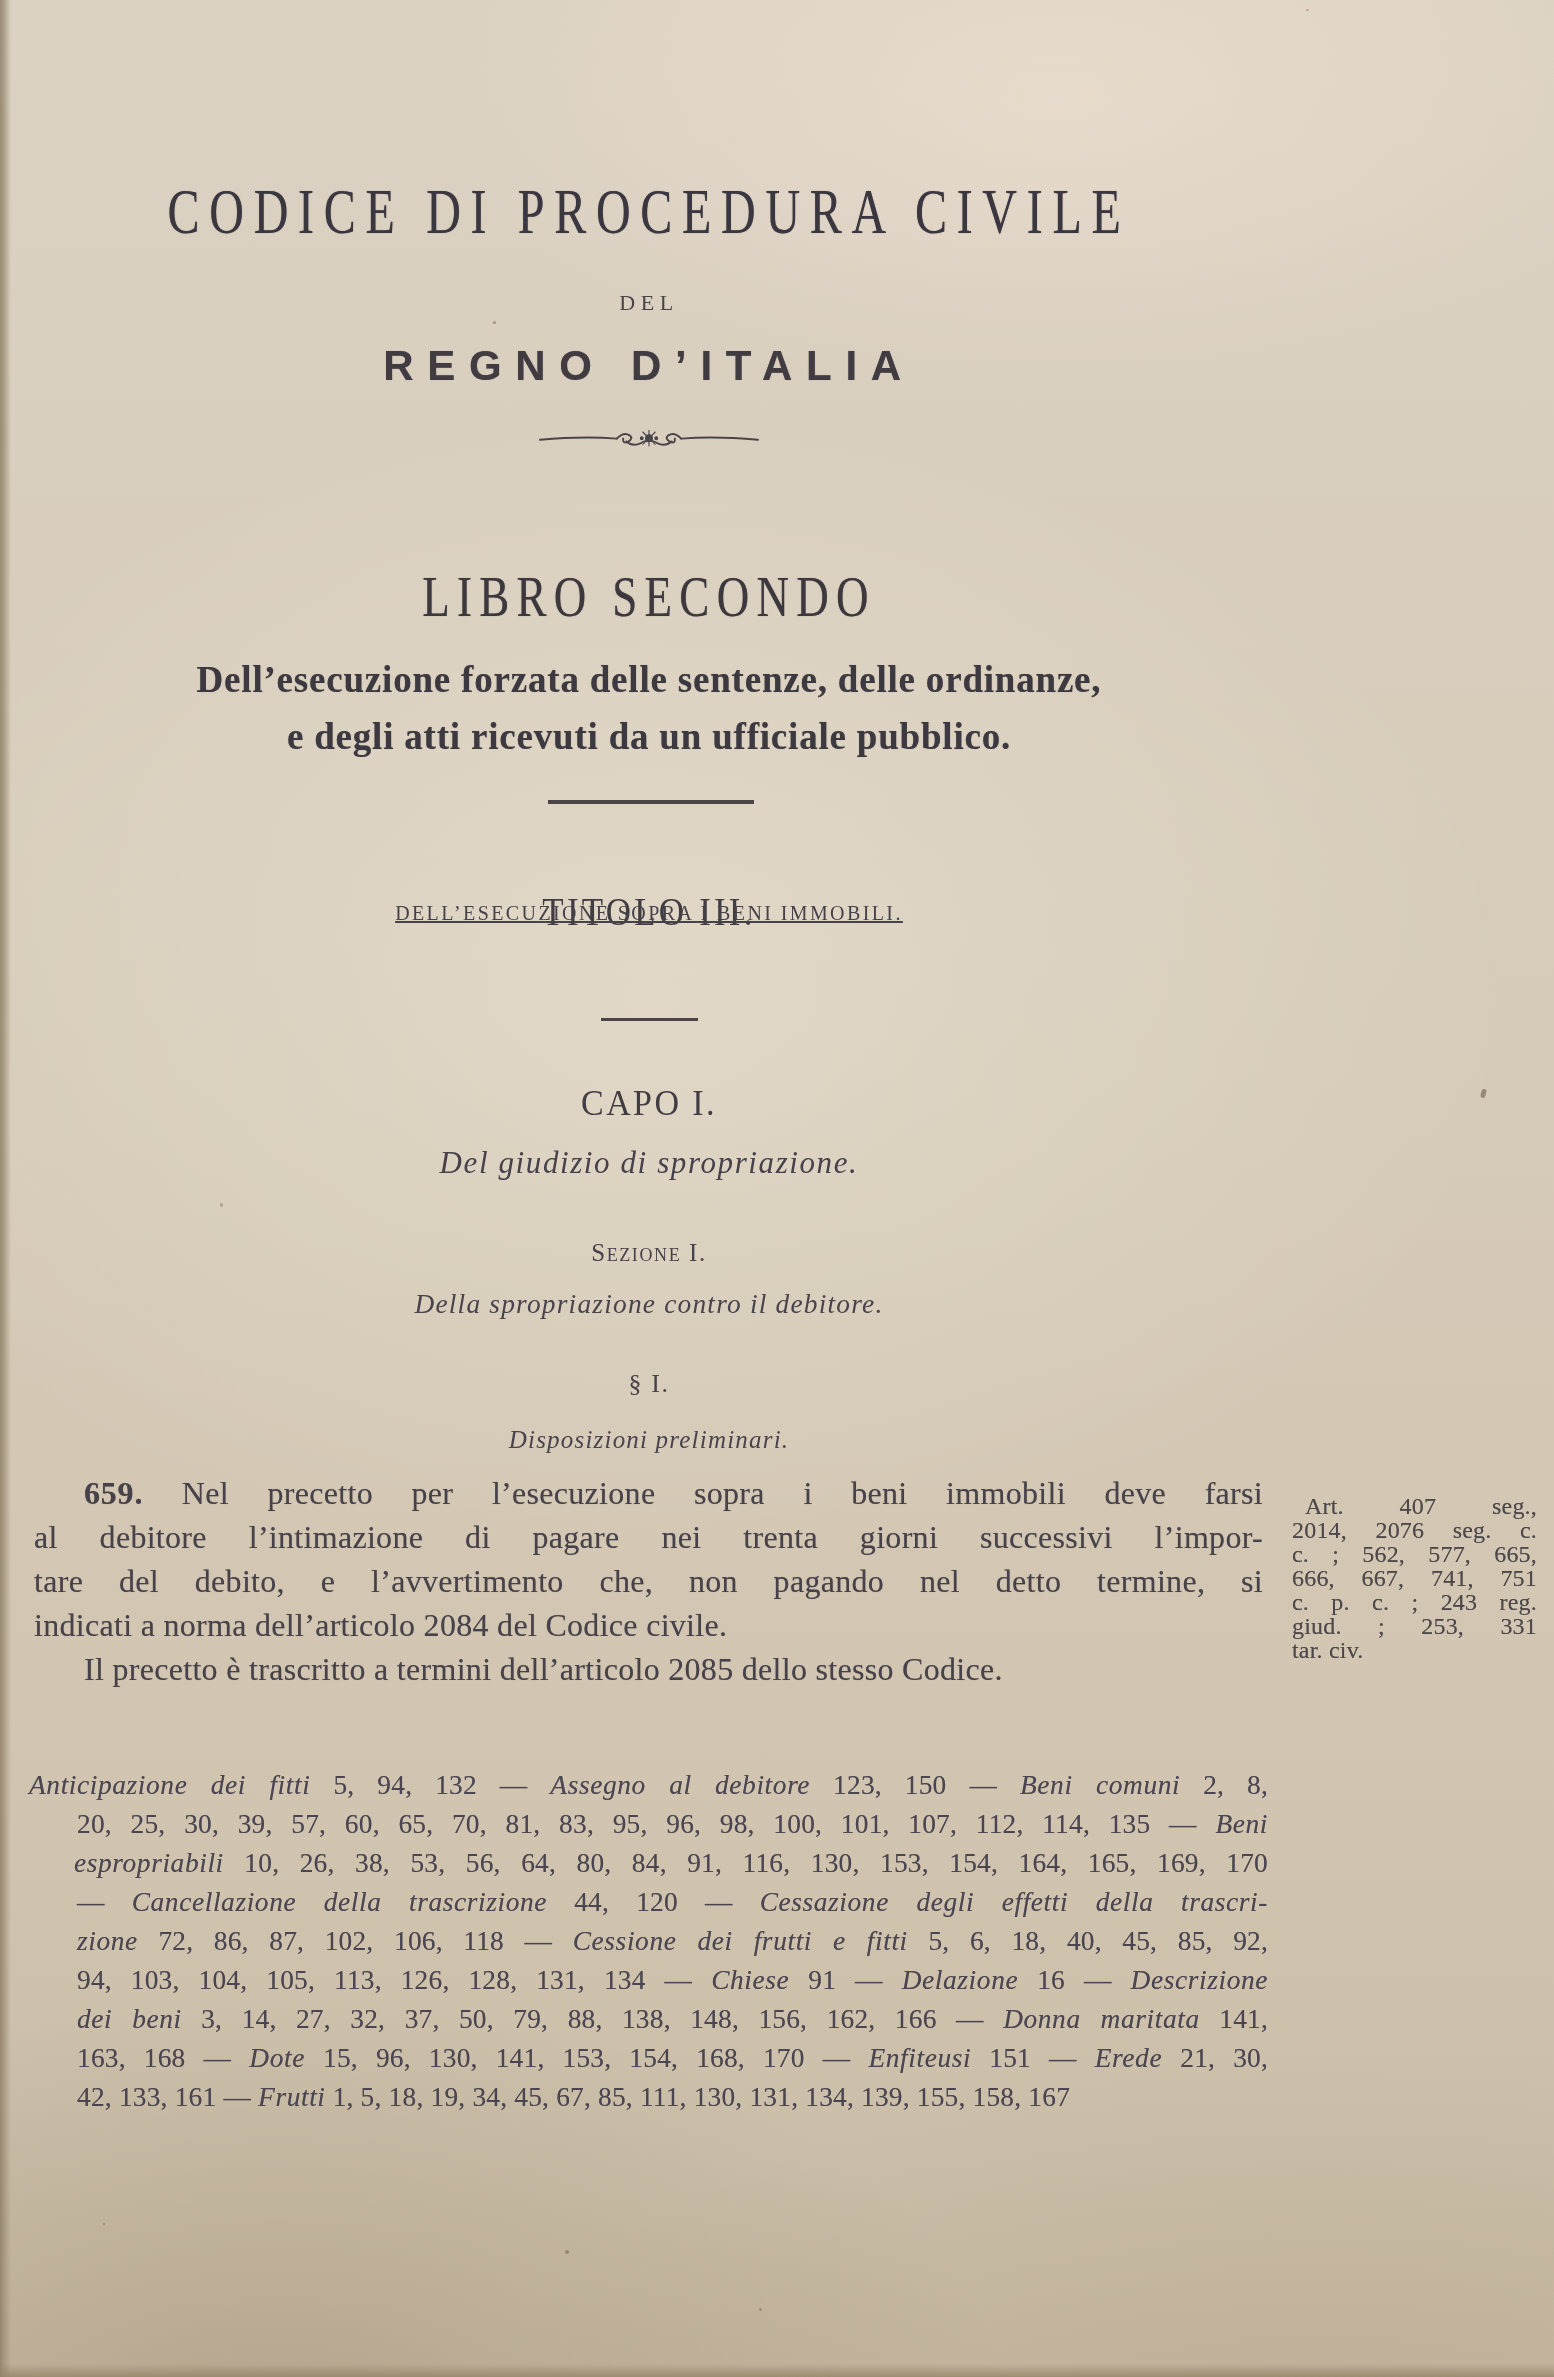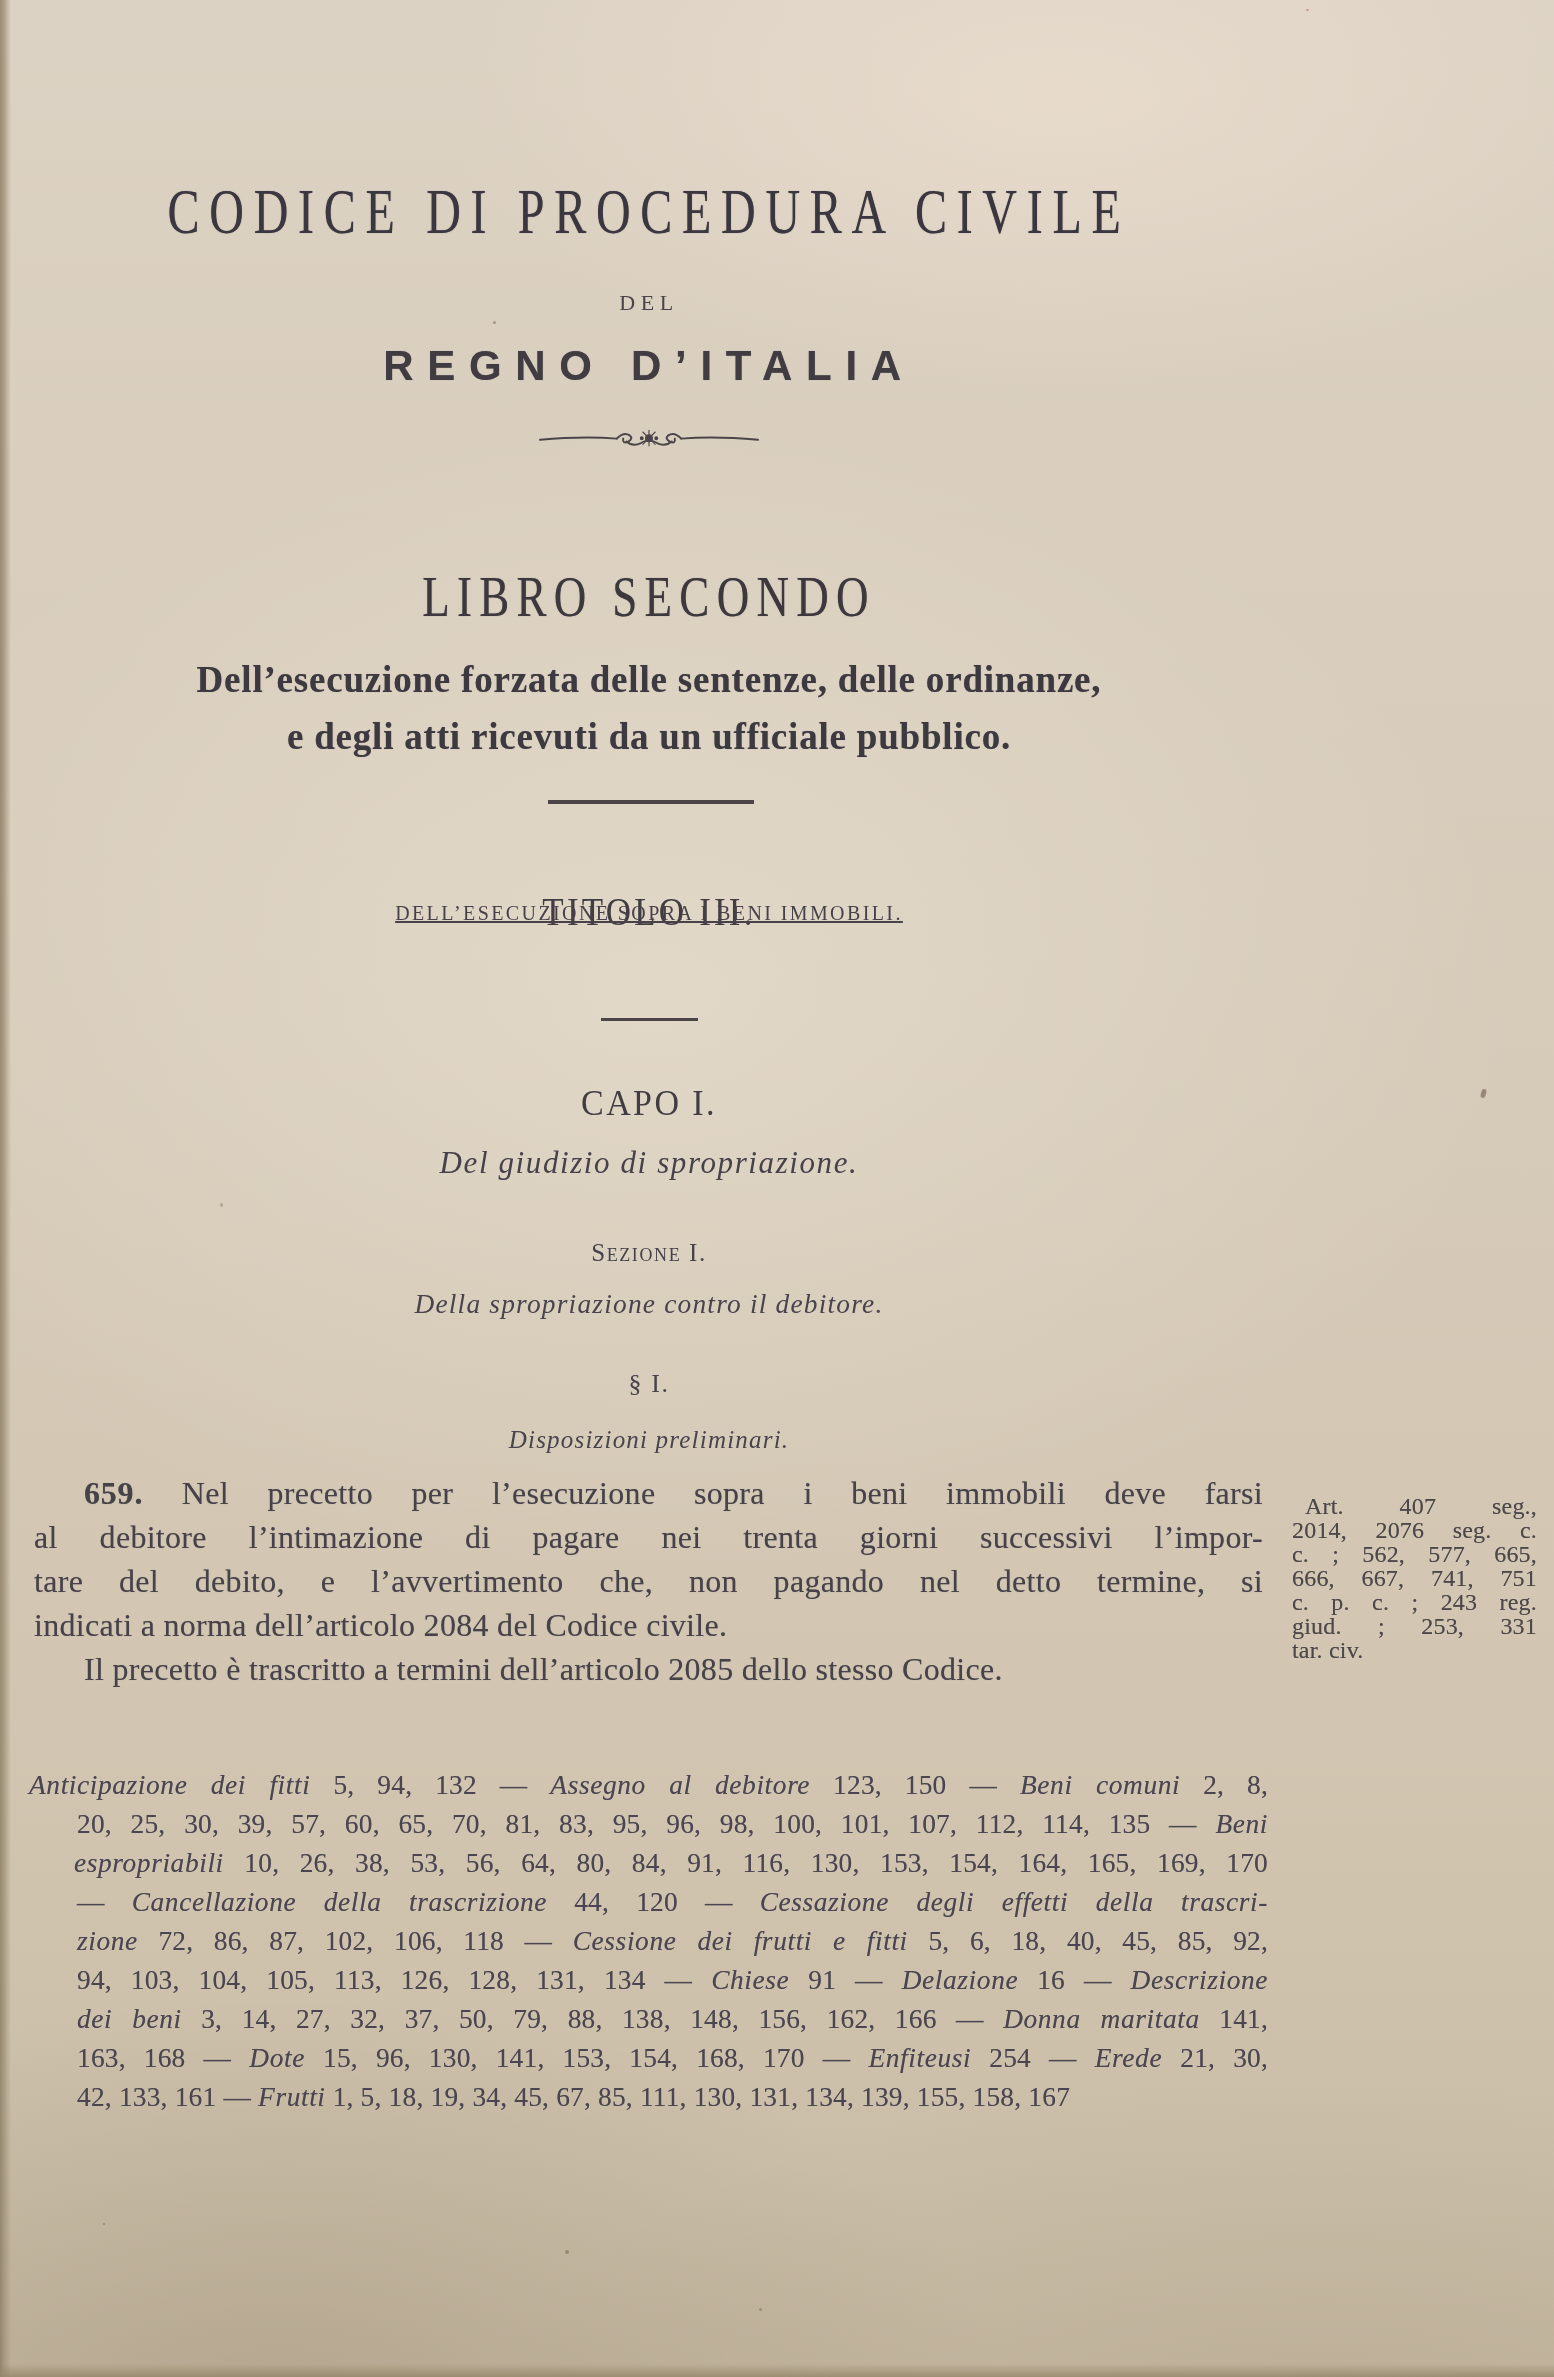--- a/index.html
+++ b/index.html
@@ -177,21 +177,21 @@
     </aside>
 
   <div class="index italic-mix">
       <div class="ln jl"><span class="it">Anticipazione dei fitti</span><span> 5, 94, 132 — </span><span class="it">Assegno al debitore</span><span> 123, 150 — </span><span class="it">Beni comuni</span><span> 2, 8,</span></div>
       <div class="ln jl" style="margin-left: 48px;"><span>20, 25, 30, 39, 57, 60, 65, 70, 81, 83, 95, 96, 98, 100, 101, 107, 112, 114, 135 — </span><span class="it">Beni</span></div>
       <div class="ln jl" style="margin-left: 45px;"><span class="it">espropriabili</span><span> 10, 26, 38, 53, 56, 64, 80, 84, 91, 116, 130, 153, 154, 164, 165, 169, 170</span></div>
       <div class="ln jl" style="margin-left: 48px;"><span>— </span><span class="it">Cancellazione della trascrizione</span><span> 44, 120 — </span><span class="it">Cessazione degli effetti della trascri-</span></div>
       <div class="ln jl" style="margin-left: 48px;"><span class="it">zione</span><span> 72, 86, 87, 102, 106, 118 — </span><span class="it">Cessione dei frutti e fitti</span><span> 5, 6, 18, 40, 45, 85, 92,</span></div>
       <div class="ln jl" style="margin-left: 48px;"><span>94, 103, 104, 105, 113, 126, 128, 131, 134 — </span><span class="it">Chiese</span><span> 91 — </span><span class="it">Delazione</span><span> 16 — </span><span class="it">Descrizione</span></div>
       <div class="ln jl" style="margin-left: 48px;"><span class="it">dei beni</span><span> 3, 14, 27, 32, 37, 50, 79, 88, 138, 148, 156, 162, 166 — </span><span class="it">Donna maritata</span><span> 141,</span></div>
-      <div class="ln jl" style="margin-left: 48px;"><span>163, 168 — </span><span class="it">Dote</span><span> 15, 96, 130, 141, 153, 154, 168, 170 — </span><span class="it">Enfiteusi</span><span> 254 — </span><span class="it">Erede</span><span> 21, 30,</span></div>
+      <div class="ln jl" style="margin-left: 48px;"><span>163, 168 — </span><span class="it">Dote</span><span> 15, 96, 130, 141, 153, 154, 168, 170 — </span><span class="it">Enfiteusi</span><span> 151 — </span><span class="it">Erede</span><span> 21, 30,</span></div>
       <div class="ln" style="margin-left: 48px;"><span>42, 133, 161 — </span><span class="it">Frutti</span><span> 1, 5, 18, 19, 34, 45, 67, 85, 111, 130, 131, 134, 139, 155, 158, 167</span></div>
     </div>
 
   <div class="speck" style="left:493px;top:321px;width:3.2px;height:3.2px;"></div>
   <div class="speck" style="left:1481px;top:1089px;width:4.8px;height:9px;border-radius:40%;transform:rotate(14deg);background:rgba(92,72,62,.5);"></div>
   <div class="speck" style="left:220px;top:1203px;width:3.2px;height:4px;background:rgba(100,82,60,.35);"></div>
   <div class="speck" style="left:565px;top:2250px;width:4px;height:4px;"></div>
   <div class="speck" style="left:103px;top:2223px;width:2.4px;height:2.4px;"></div>
   <div class="speck" style="left:759px;top:2308px;width:3.2px;height:3.2px;background:rgba(100,82,60,.4);"></div>
   <div class="speck" style="left:1306px;top:9px;width:3.2px;height:2.4px;background:rgba(182,104,92,.55);"></div>

